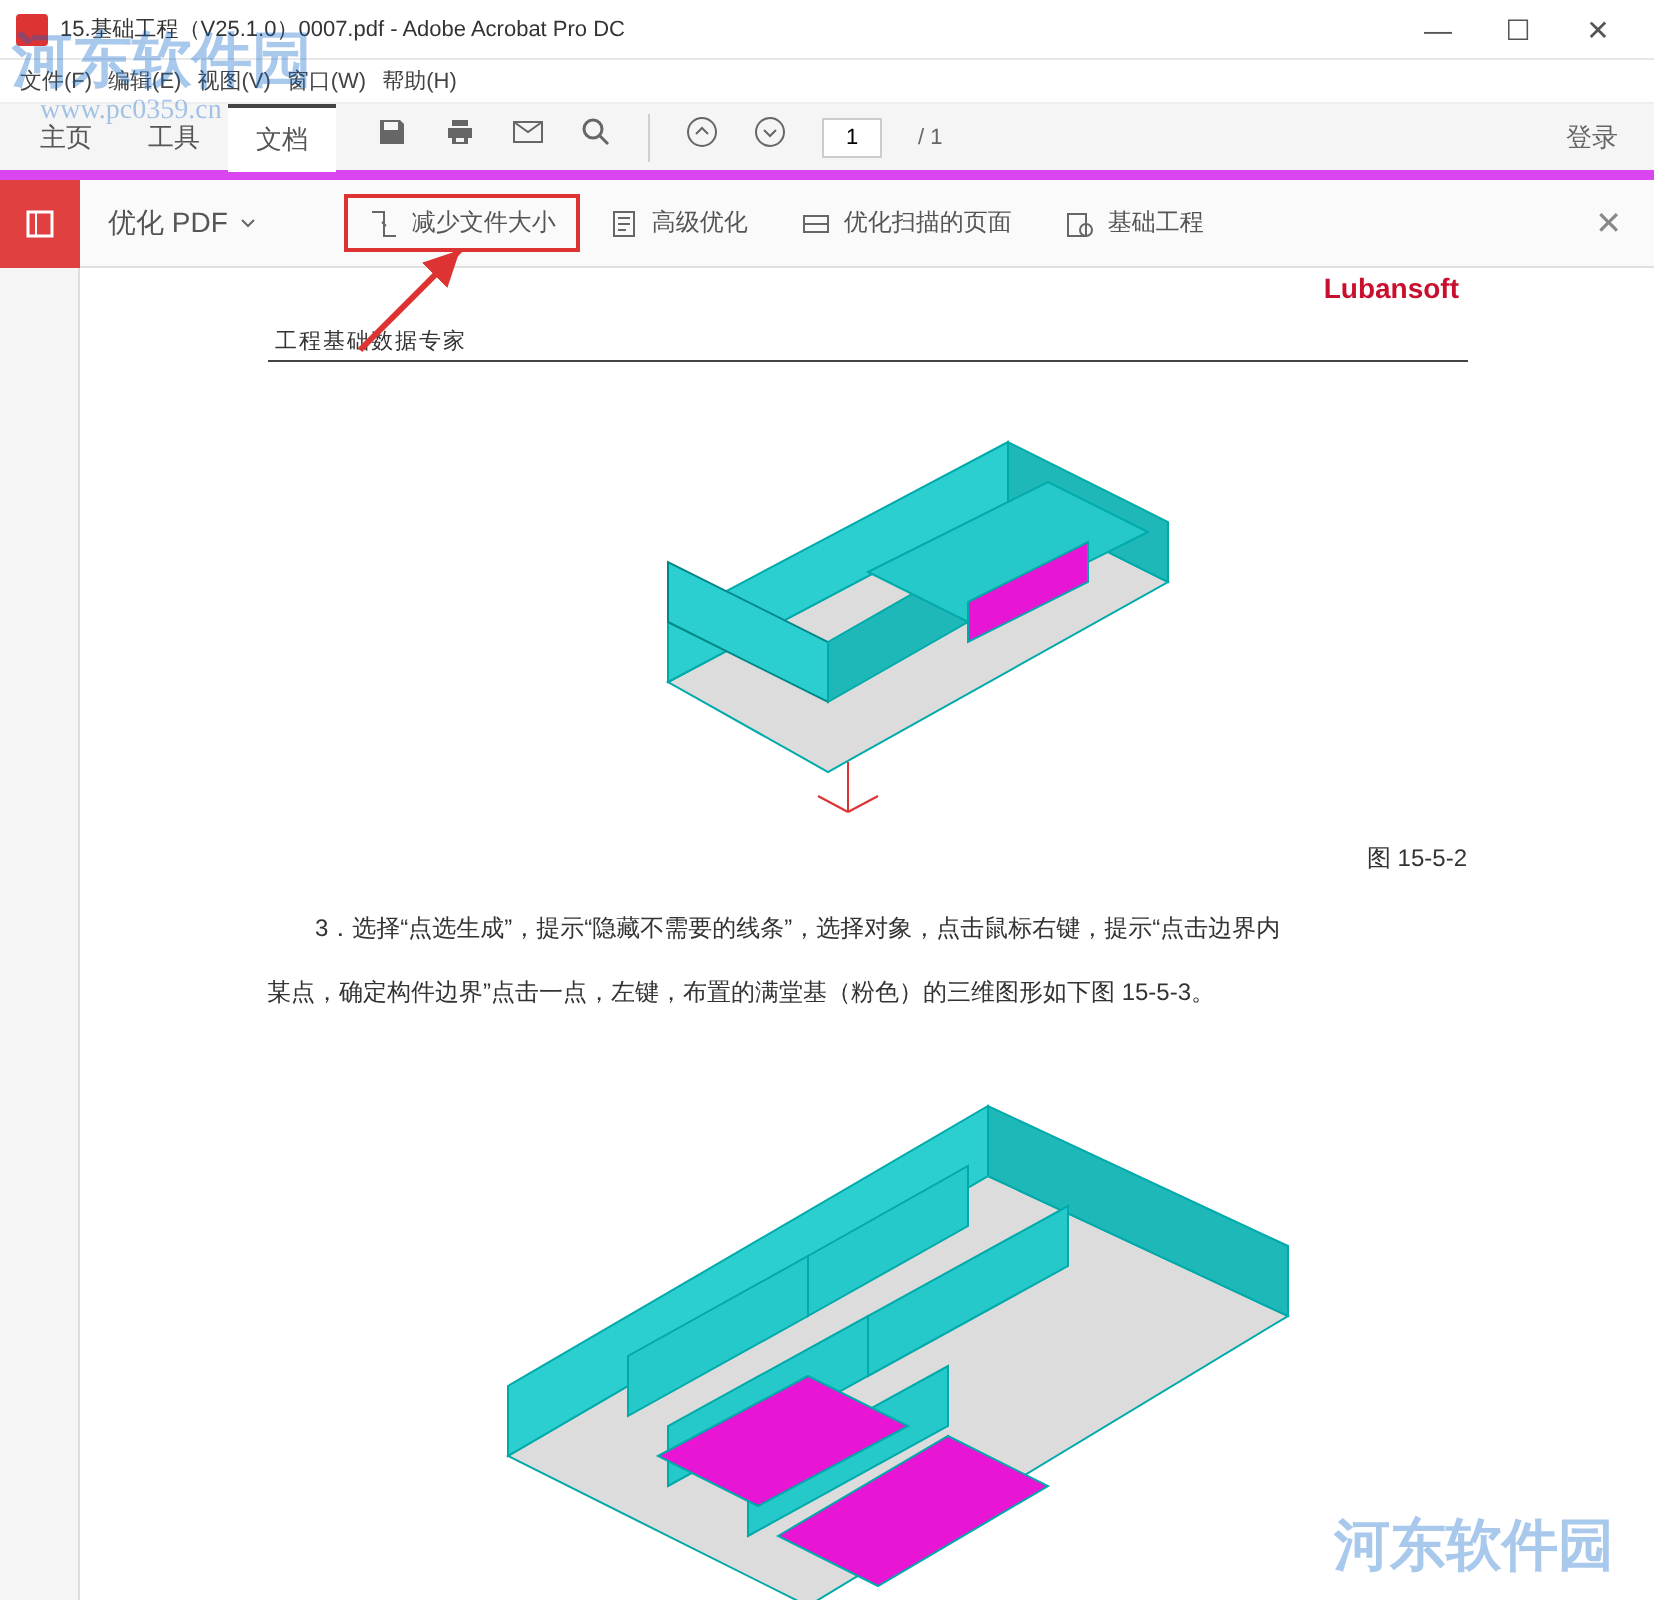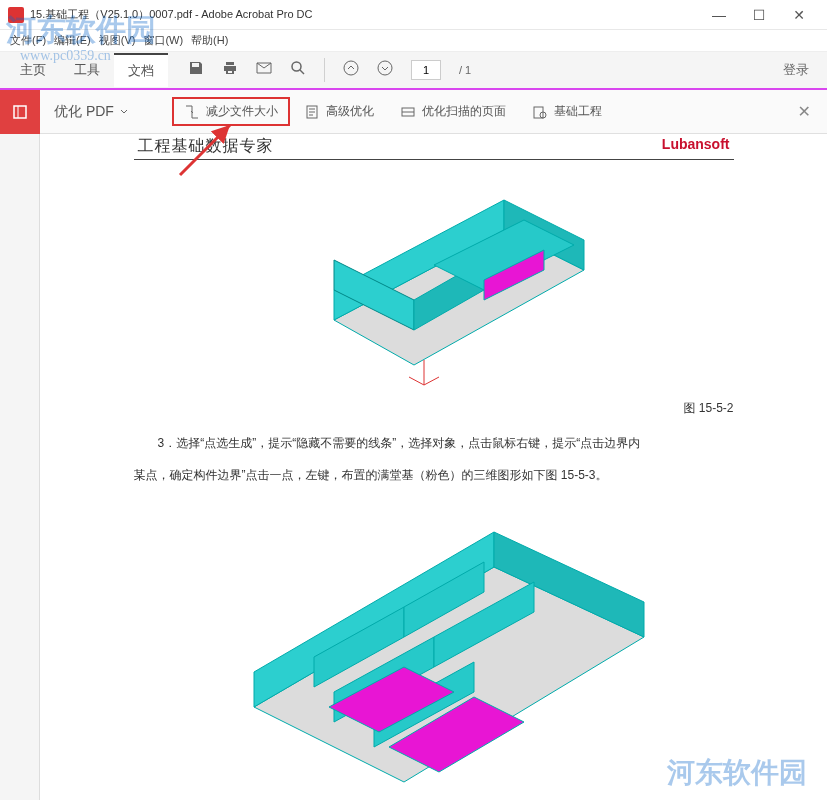--- a/index.html
+++ b/index.html
@@ -7,42 +7,42 @@
 
 .titlebar { height: 30px; background: #fff; display: flex; align-items: center; padding: 0 8px; border-bottom: 1px solid #e8e8e8; }
 .titlebar .app-icon { width: 16px; height: 16px; background: #d33; border-radius: 2px; margin-right: 6px; }
 .titlebar .title { font-size: 11px; color: #333; flex: 1; }
 .titlebar .win-controls { display: flex; gap: 0; }
 .titlebar .win-btn { width: 40px; height: 26px; display: flex; align-items: center; justify-content: center; font-size: 14px; color: #555; }
 
 .menubar { height: 22px; display: flex; align-items: center; padding: 0 6px; gap: 0; font-size: 11px; color: #444; border-bottom: 1px solid #eee; }
 .menubar span { padding: 2px 4px; }
 
-.tabbar { height: 38px; background: #f5f5f5; display: flex; align-items: center; border-bottom: 2px solid #d946ef; padding: 0 6px; }
+.tabbar { height: 38px; background: #f5f5f5; display: flex; align-items: center; border-bottom: 5px solid #d946ef; padding: 0 6px; }
 .tab { height: 34px; padding: 0 14px; display: flex; align-items: center; font-size: 13px; color: #555; }
 .tab.active { background: #fff; border-top: 2px solid #444; }
 .toolbar-icons { display: flex; align-items: center; gap: 18px; margin-left: 20px; color: #666; font-size: 16px; }
 .toolbar-icons .sep { width: 1px; height: 24px; background: #d0d0d0; }
 .page-input { width: 30px; height: 20px; border: 1px solid #ccc; text-align: center; font-size: 11px; }
 .page-of { font-size: 11px; color: #666; }
 .login { margin-left: auto; font-size: 13px; color: #666; padding-right: 12px; }
 
 .optbar { height: 44px; background: #fafafa; display: flex; align-items: center; border-bottom: 1px solid #e0e0e0; position: relative; }
 .sidebar-btn { width: 40px; height: 44px; background: #e04040; display: flex; align-items: center; justify-content: center; }
 .sidebar-btn svg { fill: #fff; }
 .opt-label { font-size: 14px; color: #555; padding: 0 14px; display: flex; align-items: center; gap: 6px; }
 .opt-actions { display: flex; align-items: center; gap: 2px; margin-left: 30px; }
 .opt-btn { display: flex; align-items: center; gap: 6px; padding: 6px 12px; font-size: 12px; color: #555; }
 .opt-btn.highlighted { border: 2px solid #d33; padding: 4px 10px; }
 .opt-close { margin-left: auto; padding: 0 16px; color: #888; font-size: 16px; }
 
 .doc-area { position: absolute; top: 134px; left: 40px; right: 0; bottom: 0; background: #fff; overflow: hidden; }
 .doc-content { width: 600px; margin: 0 auto; padding-top: 2px; font-size: 12px; color: #333; }
 .doc-header { display: flex; justify-content: space-between; border-bottom: 1px solid #444; padding: 0 4px 2px; margin-bottom: 10px; }
-.doc-header .left { font-size: 16px; letter-spacing: 1px; }
+.doc-header .left { font-size: 11px; letter-spacing: 1px; margin-top: 27px; }
 .doc-header .right { color: #c8102e; font-weight: bold; font-size: 14px; text-align: center; }
 .para { font-size: 12px; line-height: 2; margin: 8px 0; text-indent: 2em; }
 .fig-label { text-align: right; font-size: 12px; margin: 8px 0 14px; }
 .fig { display: block; margin: 10px auto; }
 
 .left-sidebar { position: absolute; left: 0; top: 134px; bottom: 0; width: 40px; background: #f5f5f5; border-right: 1px solid #ddd; }
 .collapse-handle { position: absolute; left: 40px; top: 450px; width: 12px; height: 48px; background: #e8e8e8; border: 1px solid #ccc; border-radius: 0 4px 4px 0; display: flex; align-items: center; justify-content: center; color: #888; font-size: 10px; }
 .collapse-handle.right { left: auto; right: 0; border-radius: 4px 0 0 4px; }
 
 .watermark { position: absolute; font-family: "KaiTi", serif; color: rgba(10,100,200,0.35); pointer-events: none; }

